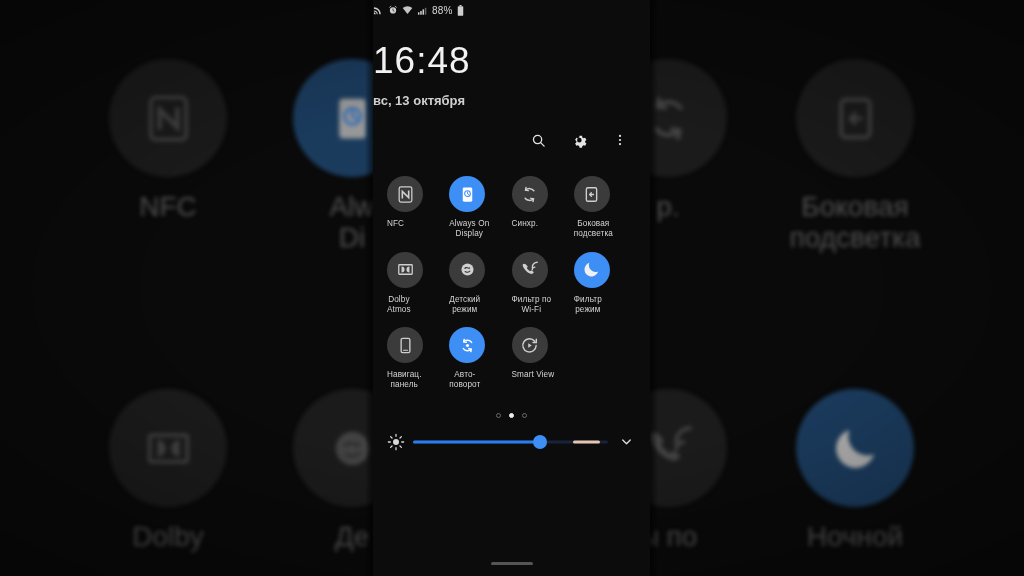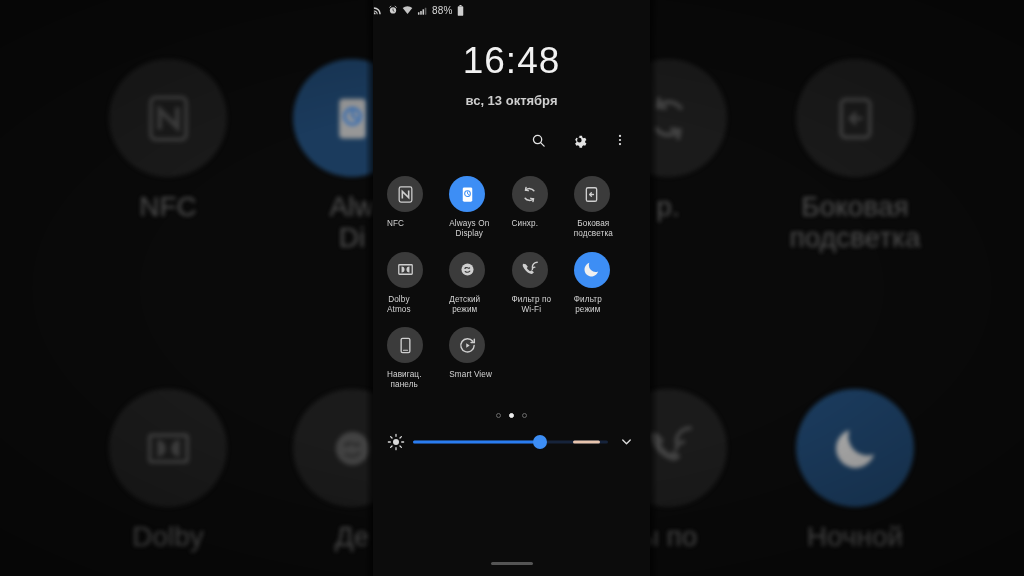--- a/index.html
+++ b/index.html
@@ -63,21 +63,21 @@
     display: flex; align-items: center; 
     padding: 0 9px 0 0;
     gap: 4px;
   }
   .sb-ico { display: flex; align-items: center; }
   .sb-pct {
     color: #d8d8d8; font-size: 10px; letter-spacing: .2px;
   }
 
   
-  .clockblock { text-align: center; padding-top: 22px; }
+  .clockblock { padding-top: 22px; }
   .clock-time {
     color: #f2f2f2;
     font-size: 37px;
     font-weight: 300;
     letter-spacing: 1px;
     line-height: 1;
   }
   .clock-date {
     color: #cfcfcf;
     font-size: 13px;
@@ -442,20 +442,32 @@
           <div class="tile-circle">
             <svg width="19" height="19" viewBox="0 0 24 24" fill="none" stroke="#cfcfcf" stroke-width="1.7">
               <rect x="6.5" y="3" width="11" height="18" rx="1.8"></rect>
               <path d="M9.5 18h5" stroke-width="1.5" stroke-linecap="round"></path>
             </svg>
           </div>
           <div class="tile-label">Навигац.
 панель</div>
         </div>
         <div class="tile">
+          <div class="tile-circle on">
+            <svg width="19" height="19" viewBox="0 0 24 24" fill="none" stroke="#ffffff" stroke-width="1.9" stroke-linecap="round">
+              <path d="M17.2 8.1A6.6 6.6 0 0 0 7.6 7"></path>
+              <path d="M6.8 15.9A6.6 6.6 0 0 0 16.4 17"></path>
+              <path d="M7.8 4.3L7.3 7.5l3.2.5M16.2 19.7l.5-3.2-3.2-.5"></path>
+              <circle cx="12" cy="12" r="2" fill="#ffffff" stroke="none"></circle>
+            </svg>
+          </div>
+          <div class="tile-label">Авто-
+поворот</div>
+        </div>
+        <div class="tile">
           <div class="tile-circle">
             <svg width="19" height="19" viewBox="0 0 24 24" fill="none" stroke="#cfcfcf" stroke-width="1.8" stroke-linecap="round">
               <path d="M18.6 6.6A8.4 8.4 0 1 0 20.4 12"></path>
               <path d="M20.6 4.2v4.1h-4.1"></path>
               <path d="M10.4 9.2l4.4 2.8-4.4 2.8z" fill="#cfcfcf" stroke="none"></path>
             </svg>
           </div>
           <div class="tile-label">Smart View</div>
         </div>
       </div>

